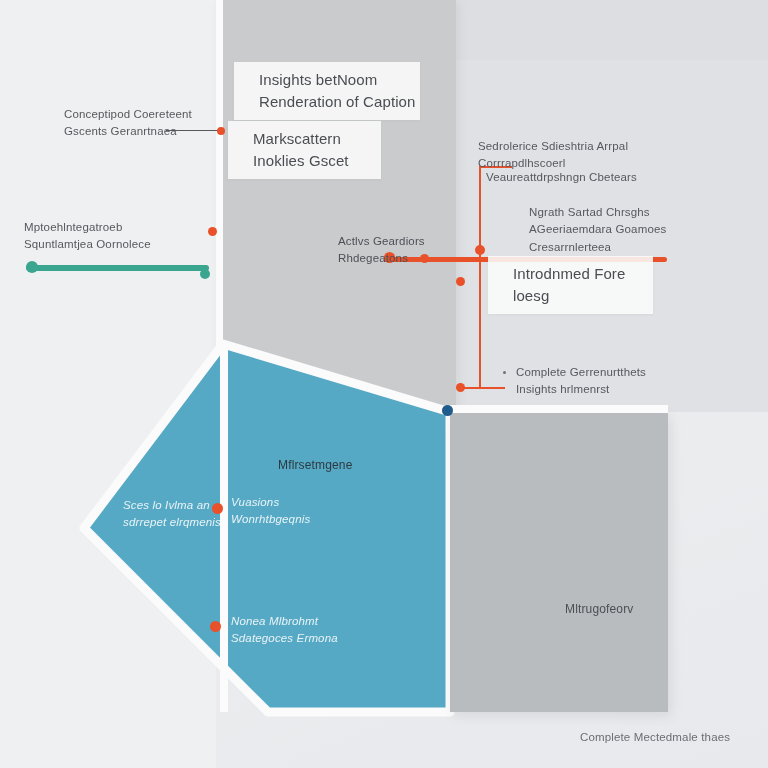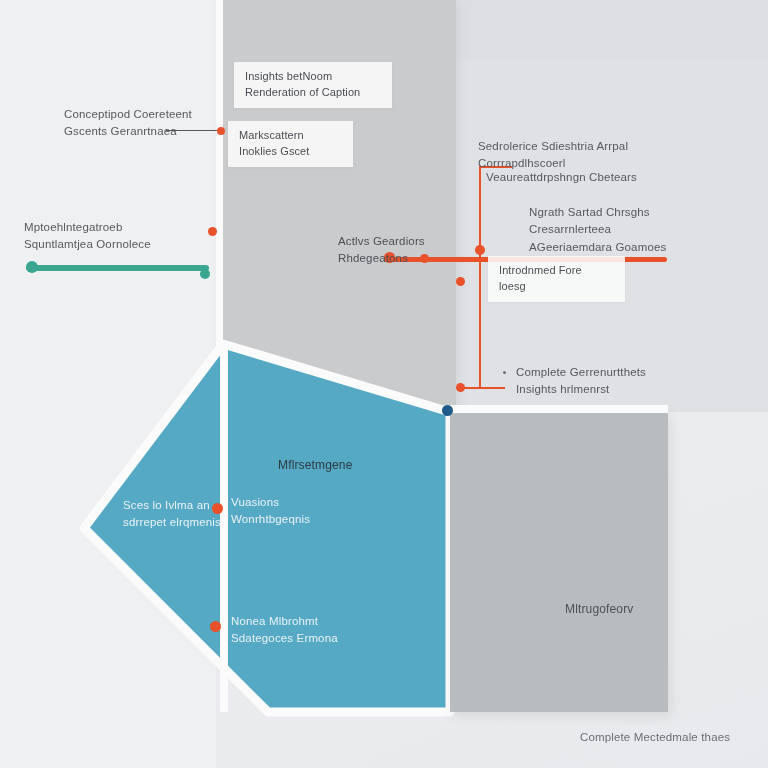--- a/index.html
+++ b/index.html
@@ -110,36 +110,37 @@
     border-radius: 50%;
   }
   .dot-orange { background: #e8512a; }
   .dot-teal   { background: #3aa68f; }
   .dot-navy   { background: #1f5c8b; }
 
   
   .callout {
     position: absolute;
     background: rgba(250,250,251,0.88);
-    padding: 7px 11px;
+    padding: 7px 25px;
     line-height: 1.45;
     color: #4a4d52;
-    font-size: 11px;
+    font-size: 15px;
     letter-spacing: 0.1px;
     box-shadow: 0 1px 3px rgba(0,0,0,0.04);
   }
   .label {
     position: absolute;
     line-height: 1.5;
     color: #55585d;
     font-size: 11.5px;
     letter-spacing: 0.15px;
   }
   .label.on-blue {
     color: #e9f3f7;
+    font-style: italic;
   }
   .label.on-blue-strong {
     color: #2d3a42;
   }
   .label.on-gray {
     color: #4c5055;
     margin-left: 36px;
   }
   .label.dim {
     color: #6a6e73;
@@ -235,22 +236,22 @@
     <span class="ln">Sedrolerice Sdieshtria Arrpal</span>
     <span class="ln">Corrrapdlhscoerl</span>
   </div>
 
   <div class="label softtext" style="left:486px; top:169px;">
     <span class="ln">Veaureattdrpshngn Cbetears</span>
   </div>
 
   <div class="label softtext" style="left:529px; top:204px;">
     <span class="ln">Ngrath Sartad Chrsghs</span>
+    <span class="ln">AGeeriaemdara Goamoes</span>
     <span class="ln">Cresarrnlerteea</span>
-    <span class="ln">AGeeriaemdara Goamoes</span>
   </div>
 
   <div class="label softtext" style="left:516px; top:364px;">
     <span class="ln">Complete Gerrenurtthets</span>
     <span class="ln">Insights hrlmenrst</span>
   </div>
 
   <div class="label softtext on-blue-strong" style="left:278px; top:456px; font-size:12px;">
     <span class="ln">Mflrsetmgene</span>
   </div>

